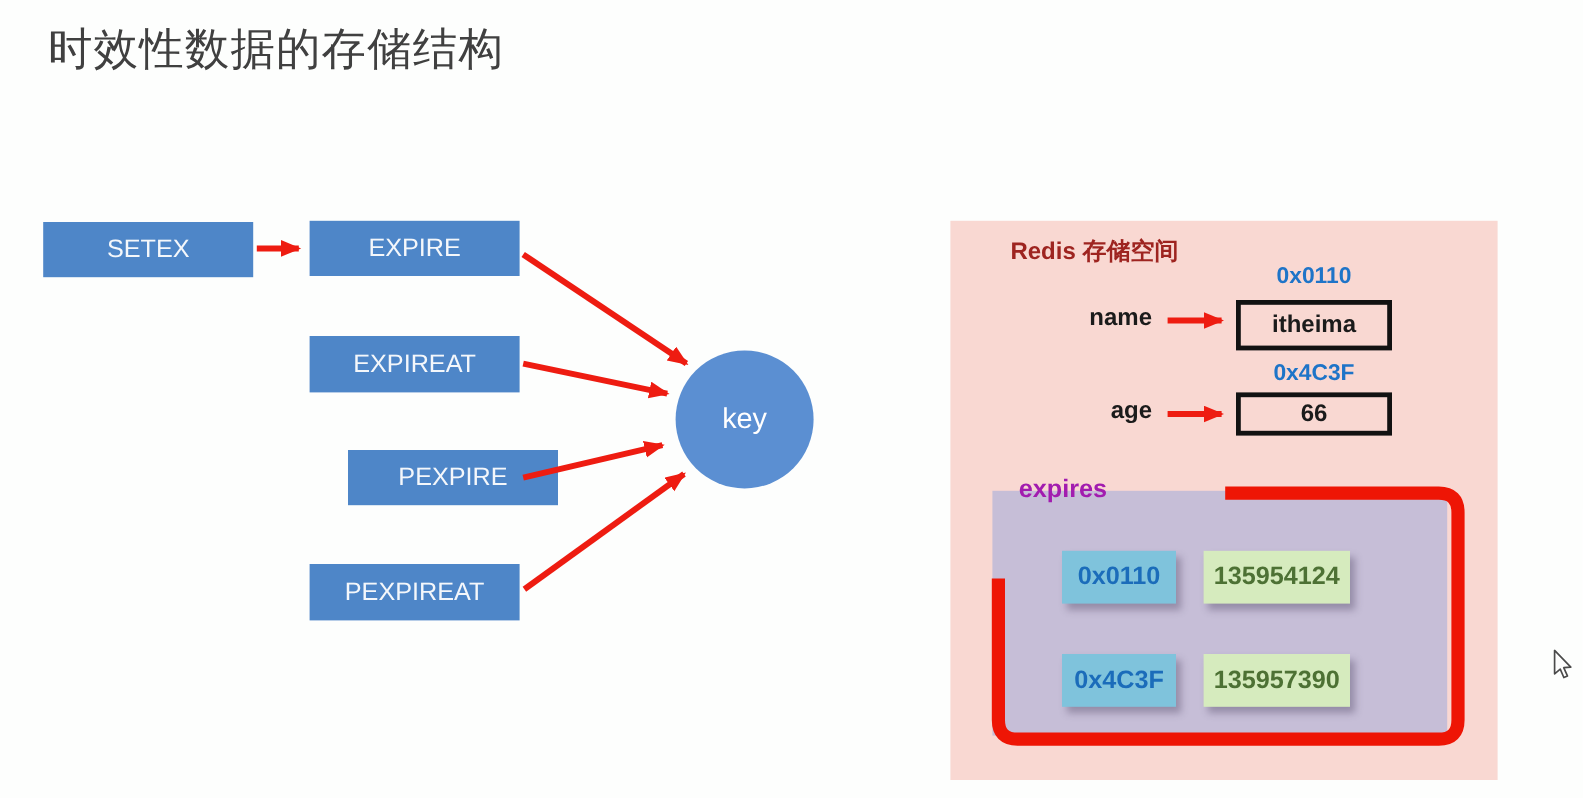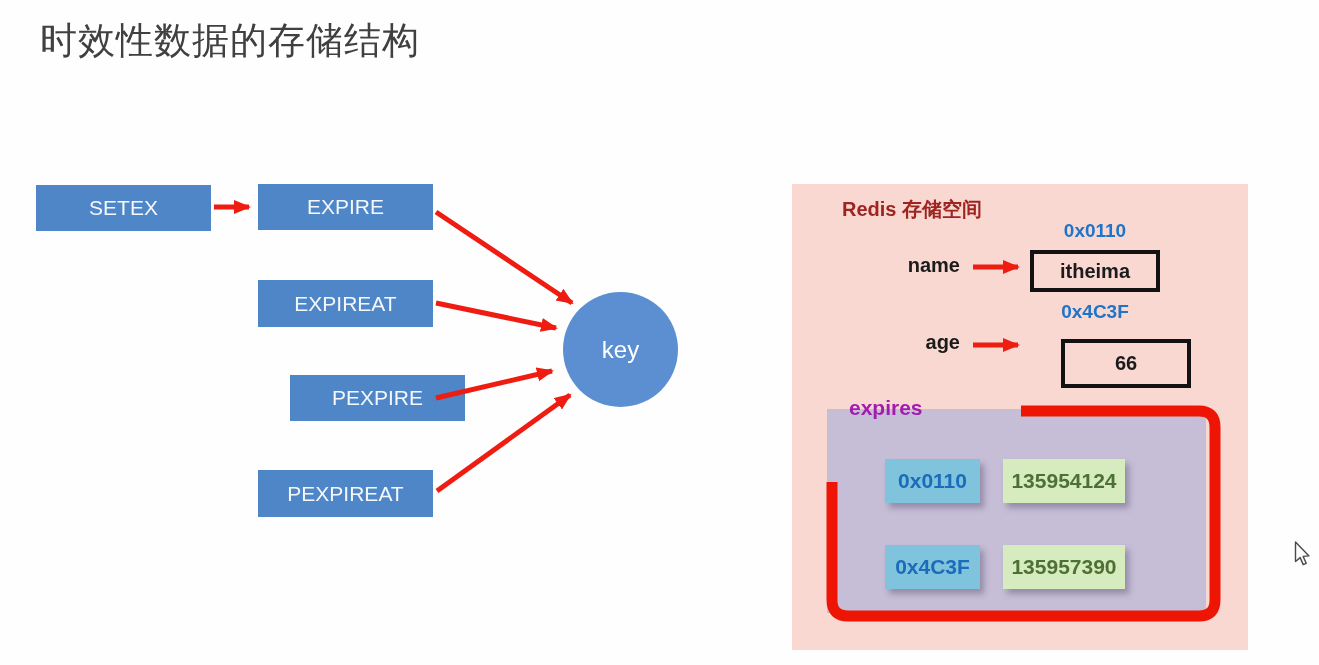--- a/index.html
+++ b/index.html
@@ -48,21 +48,21 @@
     color:#1e74c8; font-size:19px; font-weight:800;
   }
   #addr-name { top:36px; }
   #addr-age  { top:117px; }
   .val-box {
     position:absolute; left:238px; width:130px; height:42px;
     border:4px solid #121212; display:flex; align-items:center; justify-content:center;
     color:#1b1b1b; font-size:20px; font-weight:800;
   }
   #valbox-name { top:66px;text-align:center; }
-  #valbox-age  { top:155px; height:49px;margin-left:31px; }
+  #valbox-age  { top:143px; height:36px; }
   .key-label {
     position:absolute; left:70px; width:98px; text-align:right;
     color:#1b1b1b; font-size:20px; font-weight:800;
   }
   #keylabel-name { top:70px; }
   #keylabel-age  { top:147px; }
 
   .expires-panel {
     position:absolute; left:35px; top:225px; width:379px; height:204px;
     background:#c6bed7; z-index:1;

